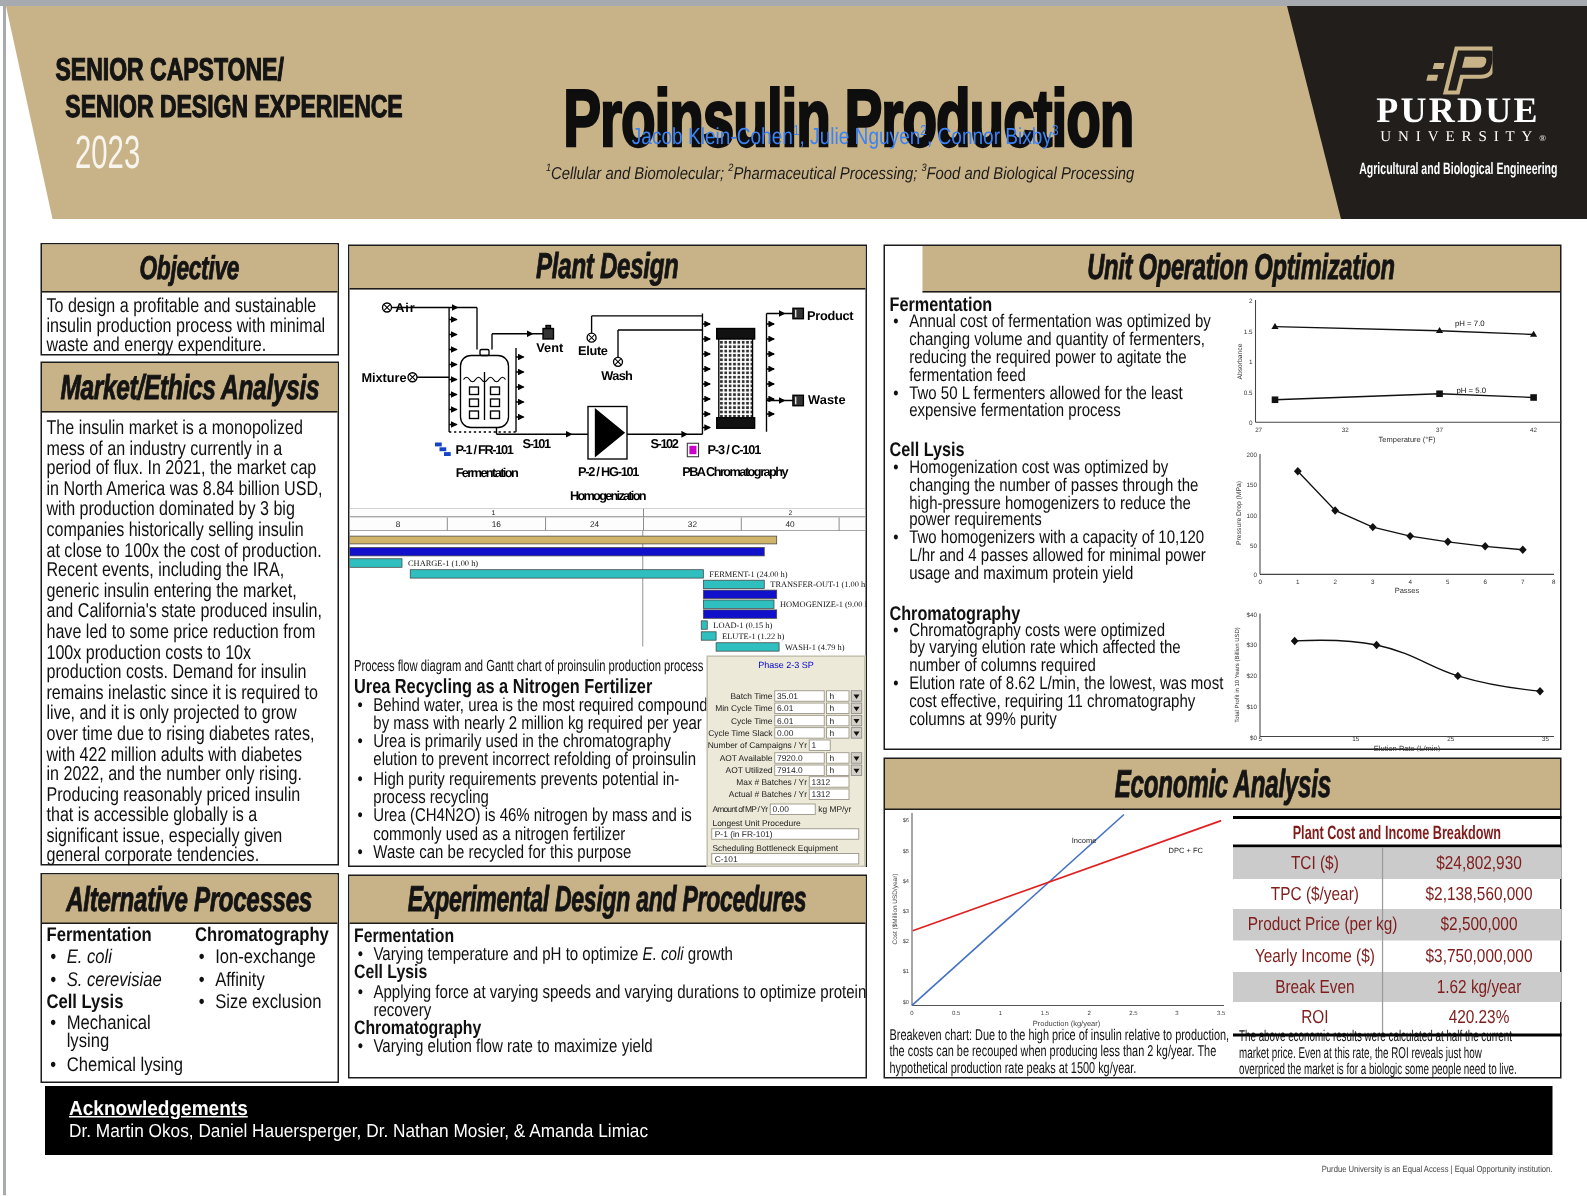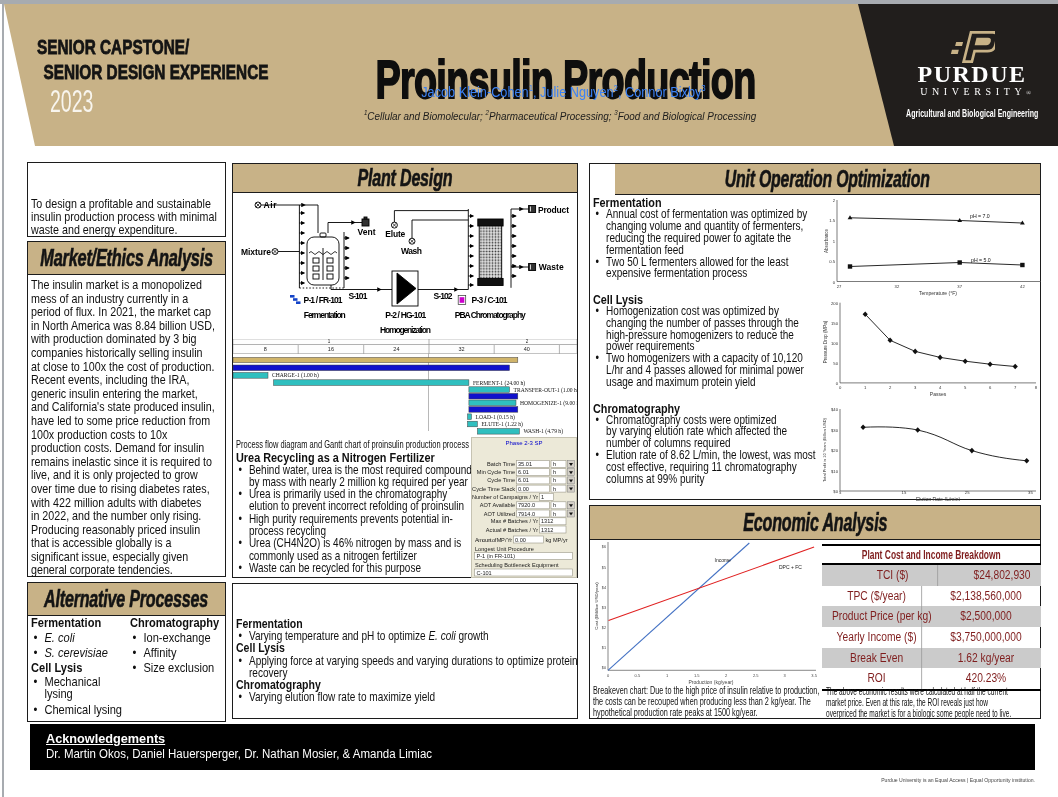--- a/index.html
+++ b/index.html
@@ -51,20 +51,23 @@
       </g>
     </svg>
 
     <div style="font-family:'Liberation Serif',serif;font-weight:bold;font-size:24px;line-height:24px;color:#fff;letter-spacing:1.5px;margin-top:-2px;">PURDUE</div>
     <div style="font-family:'Liberation Serif',serif;font-size:10px;color:#fff;letter-spacing:4.6px;margin-top:0px;padding-left:7px;">UNIVERSITY<span style="font-size:6px;letter-spacing:0;">®</span></div>
     <div style="font-weight:bold;font-size:11px;color:#fff;margin-top:10px;transform:translateX(-7px) scaleX(0.64);transform-origin:50% 50%;white-space:nowrap;">Agricultural and Biological Engineering</div>
   </div>
 </div>
 
 <div class="box" style="left:27px;top:162px;width:199px;height:75px;">
+  <div class="bhead" style="height:31px;line-height:31px;">
+      <span class="btitle" style="font-size:22px;transform:scaleX(0.69);">Objective</span>
+    </div>
   <div class="txt" style="left:3px;top:33.5px;font-size:13.4px;line-height:13.3px;transform:scaleX(0.80);">To design a profitable and sustainable<br>insulin production process with minimal<br>waste and energy expenditure.</div>
 </div>
 
 <div class="box" style="left:27px;top:241px;width:199px;height:336px;">
   <div class="bhead" style="height:32px;line-height:32px;">
       <span class="btitle" style="font-size:23px;transform:scaleX(0.71);">Market/Ethics Analysis</span>
     </div>
   <div class="txt" style="left:3px;top:36px;font-size:13.4px;line-height:13.6px;transform:scaleX(0.80);">The insulin market is a monopolized<br>mess of an industry currently in a<br>period of flux. In 2021, the market cap<br>in North America was 8.84 billion USD,<br>with production dominated by 3 big<br>companies historically selling insulin<br>at close to 100x the cost of production.<br>Recent events, including the IRA,<br>generic insulin entering the market,<br>and California's state produced insulin,<br>have led to some price reduction from<br>100x production costs to 10x<br>production costs. Demand for insulin<br>remains inelastic since it is required to<br>live, and it is only projected to grow<br>over time due to rising diabetes rates,<br>with 422 million adults with diabetes<br>in 2022, and the number only rising.<br>Producing reasonably priced insulin<br>that is accessible globally is a<br>significant issue, especially given<br>general corporate tendencies.</div>
 </div>
 
@@ -387,20 +390,23 @@
         <path d="M97,49.6 h4 l-2,3 z"></path>
             <path d="M97,66.3 h4 l-2,3 z"></path>
             <path d="M97,74.5 h4 l-2,3 z"></path>
       </g>
     </g>
   </svg>
   </div>
 </div>
 
 <div class="box" style="left:232px;top:583px;width:346px;height:136px;">
+  <div class="bhead" style="height:31px;line-height:31px;">
+      <span class="btitle" style="font-size:24px;transform:scaleX(0.64);">Experimental Design and Procedures</span>
+    </div>
   <div class="txt" style="left:3px;top:34px;font-size:12.4px;line-height:12.2px;transform:scaleX(0.81);">
     <b style="font-size:13px;">Fermentation</b>
     <ul class="bullets">
         <li>Varying temperature and pH to optimize <i>E. coli</i> growth</li>
       </ul>
     <b style="font-size:13px;">Cell Lysis</b>
     <ul class="bullets">
         <li>Applying force at varying speeds and varying durations to optimize protein<br>recovery</li>
       </ul>
     <b style="font-size:13px;">Chromatography</b>
@@ -570,21 +576,21 @@
       <text x="122.5" y="22">Income</text>
       <text x="187" y="28.5">DPC + FC</text>
     </g>
   </svg>
   </div>
   <div class="txt" style="left:3px;top:180px;font-size:10.4px;line-height:10.9px;transform:scaleX(0.70);">Breakeven chart: Due to the high price of insulin relative to production,<br>the costs can be recouped when producing less than 2 kg/year. The<br>hypothetical production rate peaks at 1500 kg/year.</div>
   <div class="abs" id="ecotable" style="left:232px;top:38px;width:219px;height:145px;font-size:12.5px;color:#7f1d1d;">
     <div style="border-top:2px solid #000;border-bottom:2px solid #000;height:17px;line-height:18px;text-align:center;">
       <span style="display:inline-block;font-weight:bold;font-size:12.8px;transform:scaleX(0.66);transform-origin:50% 50%;white-space:nowrap;">Plant Cost and Income Breakdown</span>
     </div>
-    <div class="trow" style="background:#cbcbcb;padding-left:16px;"><span class="tc1">TCI ($)</span><span class="tc2">$24,802,930</span></div>
+    <div class="trow" style="background:#cbcbcb;"><span class="tc1">TCI ($)</span><span class="tc2">$24,802,930</span></div>
     <div class="trow"><span class="tc1">TPC ($/year)</span><span class="tc2">$2,138,560,000</span></div>
     <div class="trow" style="background:#cbcbcb;"><span class="tc1">Product Price (per kg)</span><span class="tc2">$2,500,000</span></div>
     <div class="trow"><span class="tc1">Yearly Income ($)</span><span class="tc2">$3,750,000,000</span></div>
     <div class="trow" style="background:#cbcbcb;"><span class="tc1">Break Even</span><span class="tc2">1.62 kg/year</span></div>
     <div class="trow" style="border-bottom:2px solid #000;"><span class="tc1">ROI</span><span class="tc2">420.23%</span></div>
   </div>
   <style>
     .trow{height:20.7px;line-height:20.7px;white-space:nowrap;}
     .trow .tc1{display:inline-block;width:110px;text-align:center;border-right:1px solid #9a9a9a;box-sizing:border-box;transform:scaleX(0.82);transform-origin:50% 50%;}
     .trow .tc2{display:inline-block;width:108px;text-align:center;transform:scaleX(0.82);transform-origin:50% 50%;}

